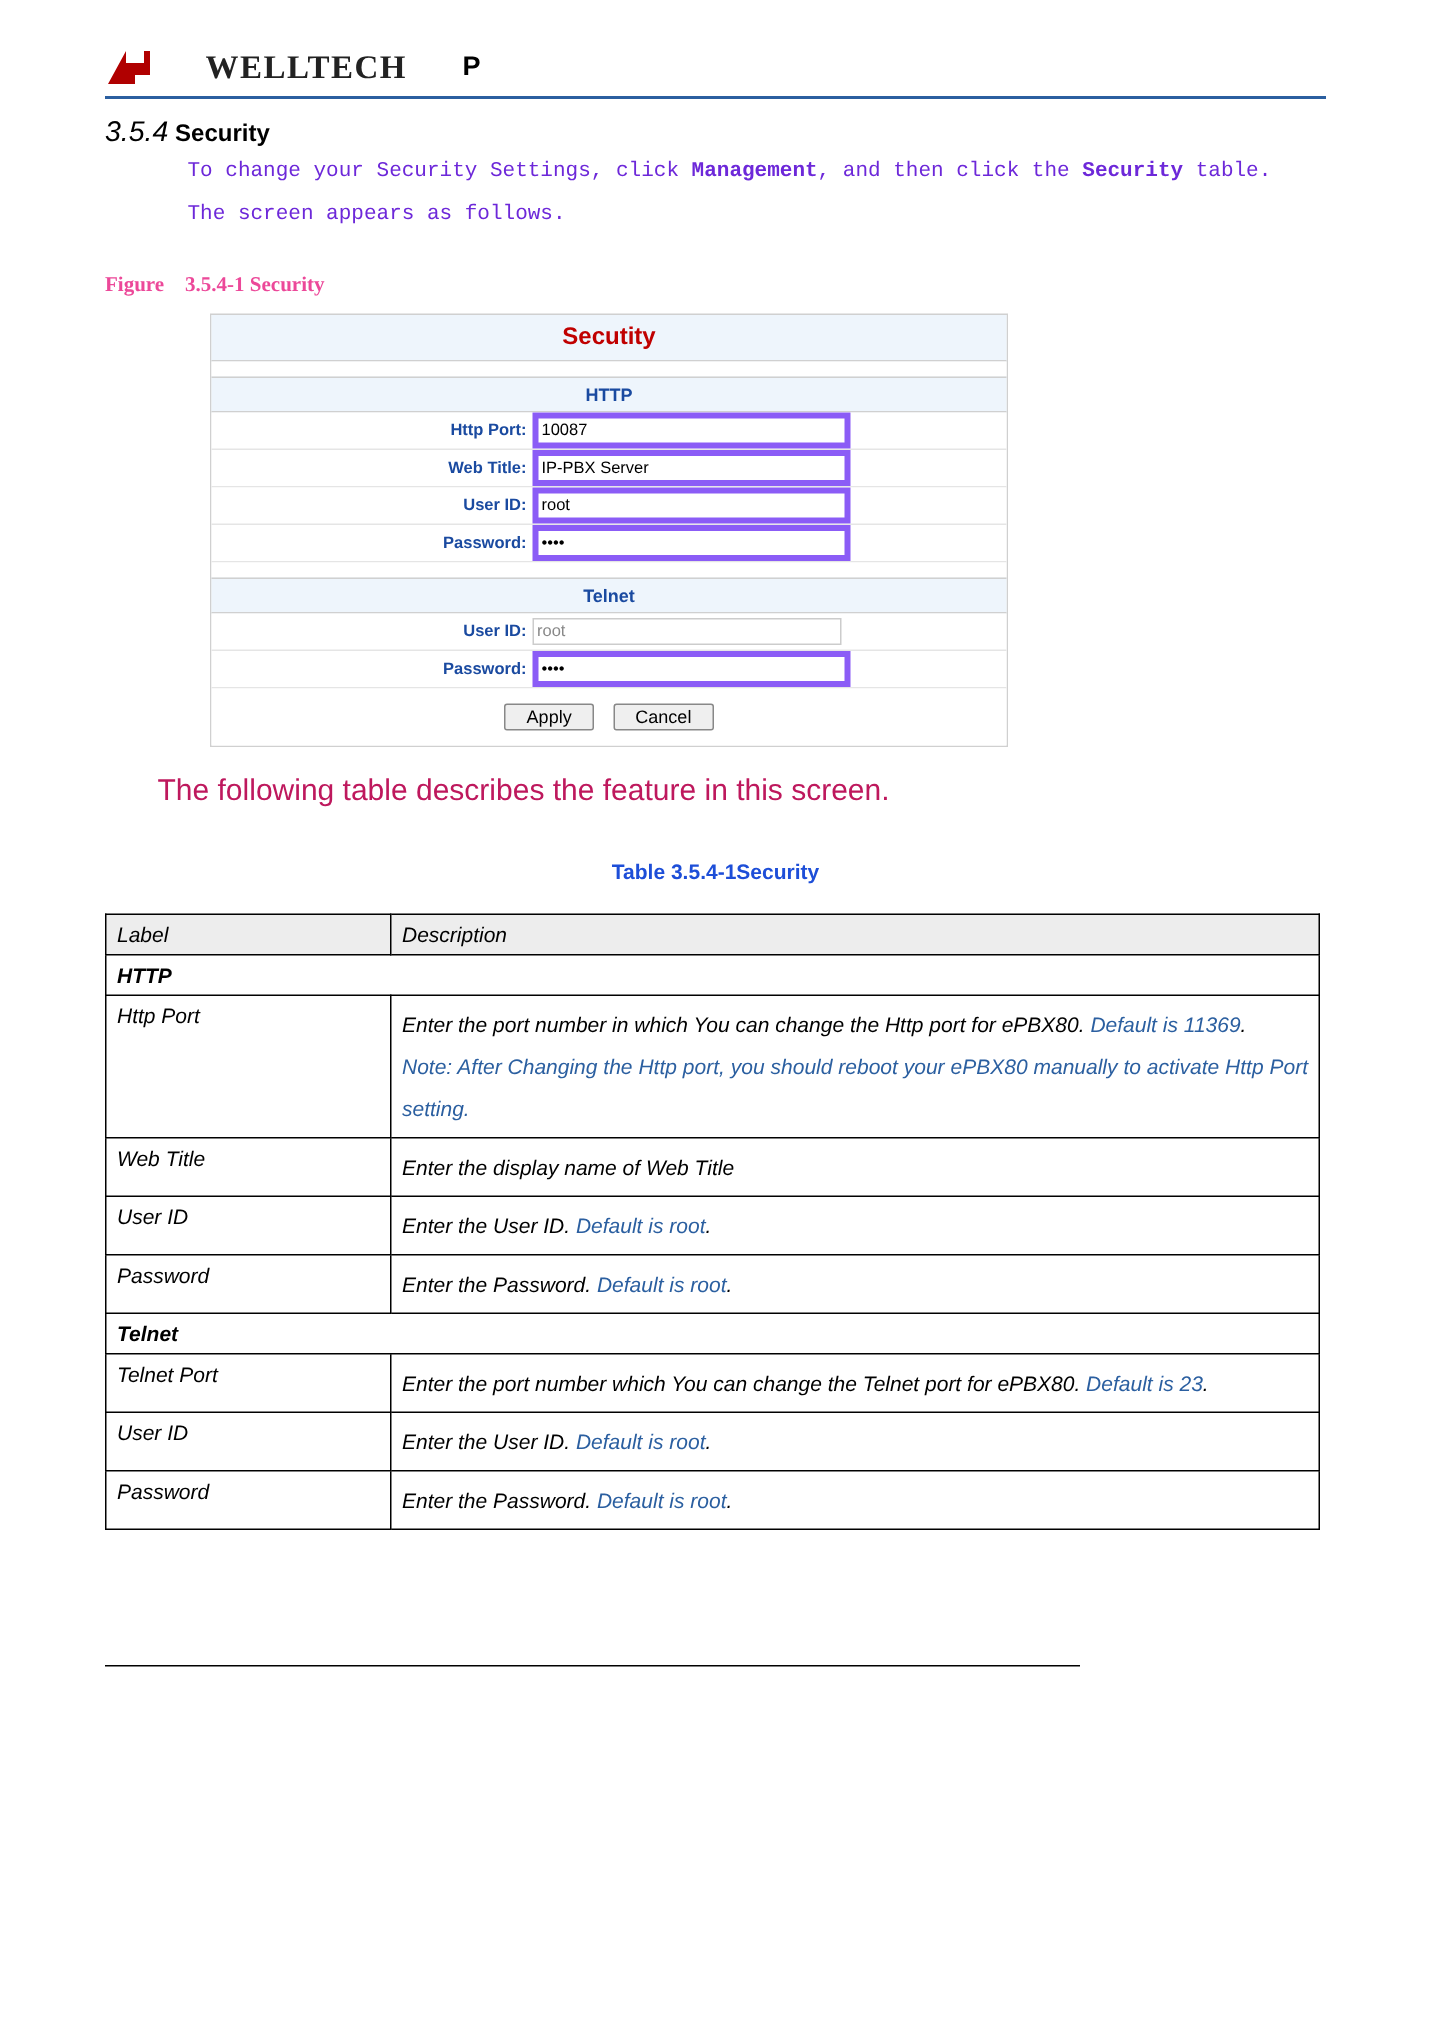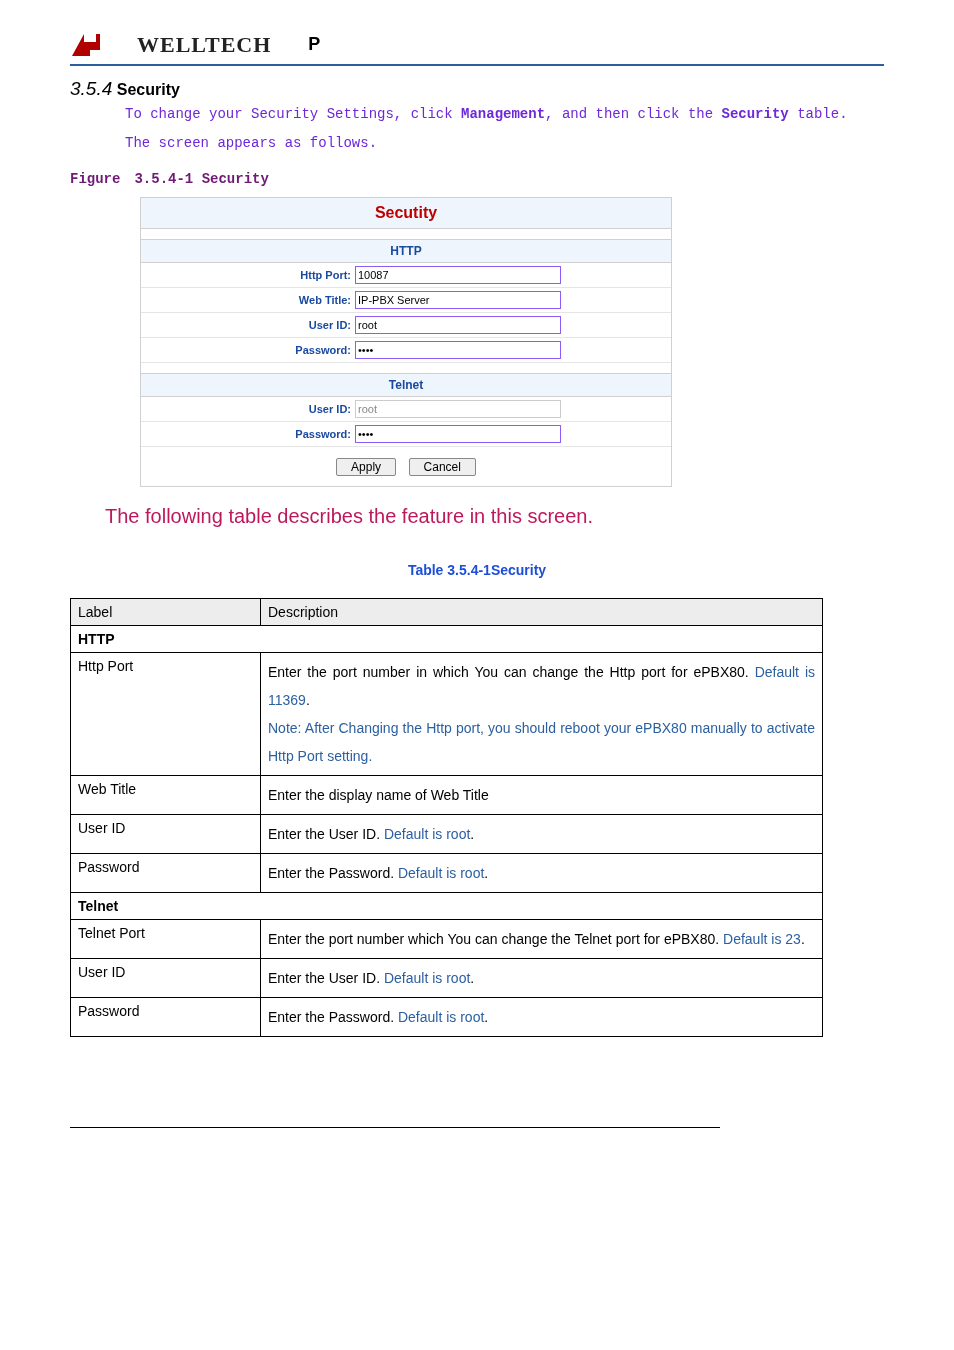--- a/index.html
+++ b/index.html
@@ -56,25 +56,25 @@
     color: #000;
   }
   .body-text {
     font-family: Liberation Mono, monospace;
     font-size: 14px;
     color: #6d28d9;
     line-height: 2.1;
     margin-left: 55px;
   }
   .fig-caption {
-    font-family: Liberation Mono, monospace;
+    font-family: Liberation Serif, serif;
     font-size: 14px;
     font-weight: bold;
-    color: #701a75;
-    margin-top: 12px;
+    color: #ec4899;
+    margin-top: 24px;
   }
   .fig-caption .gap { display:inline-block; width:14px; }
 
   .ui-panel {
     margin: 10px 0 18px 70px;
     width: 530px;
     border: 1px solid #d0d0d0;
   }
   .ui-title {
     background: #eef5fc;
@@ -115,21 +115,21 @@
     font-size: 11px;
     font-weight: bold;
     color: #1a4aa0;
     padding-right: 4px;
   }
   .ui-field input {
     font-family: Arial, sans-serif;
     font-size: 11px;
     width: 200px;
     height: 16px;
-    border: 1px solid #8b5cf6;
+    border: 4px solid #8b5cf6;
     padding: 0 2px;
   }
   .ui-field input.gray { color:#888; border:1px solid #ccc;}
   .ui-buttons {
     text-align: center;
     padding: 10px 0;
     background: #ffffff;
   }
   .ui-buttons button {
     font-family: Arial, sans-serif;
@@ -153,24 +153,25 @@
     font-family: Verdana, Arial, sans-serif;
     font-size: 14px;
     font-weight: bold;
     color: #1d4ed8;
     margin-top: 34px;
     margin-bottom: 20px;
   }
 
   table.desc {
     border-collapse: collapse;
-    width: 753px;
+    width: 810px;
     margin-left: 0px;
     font-family: Verdana, Arial, sans-serif;
     font-size: 14px;
+    font-style: italic;
   }
   table.desc th, table.desc td {
     border: 1px solid #000;
     padding: 5px 7px;
     vertical-align: top;
   }
   table.desc th {
     text-align: left;
     font-weight: normal;
     background: #ededed;

